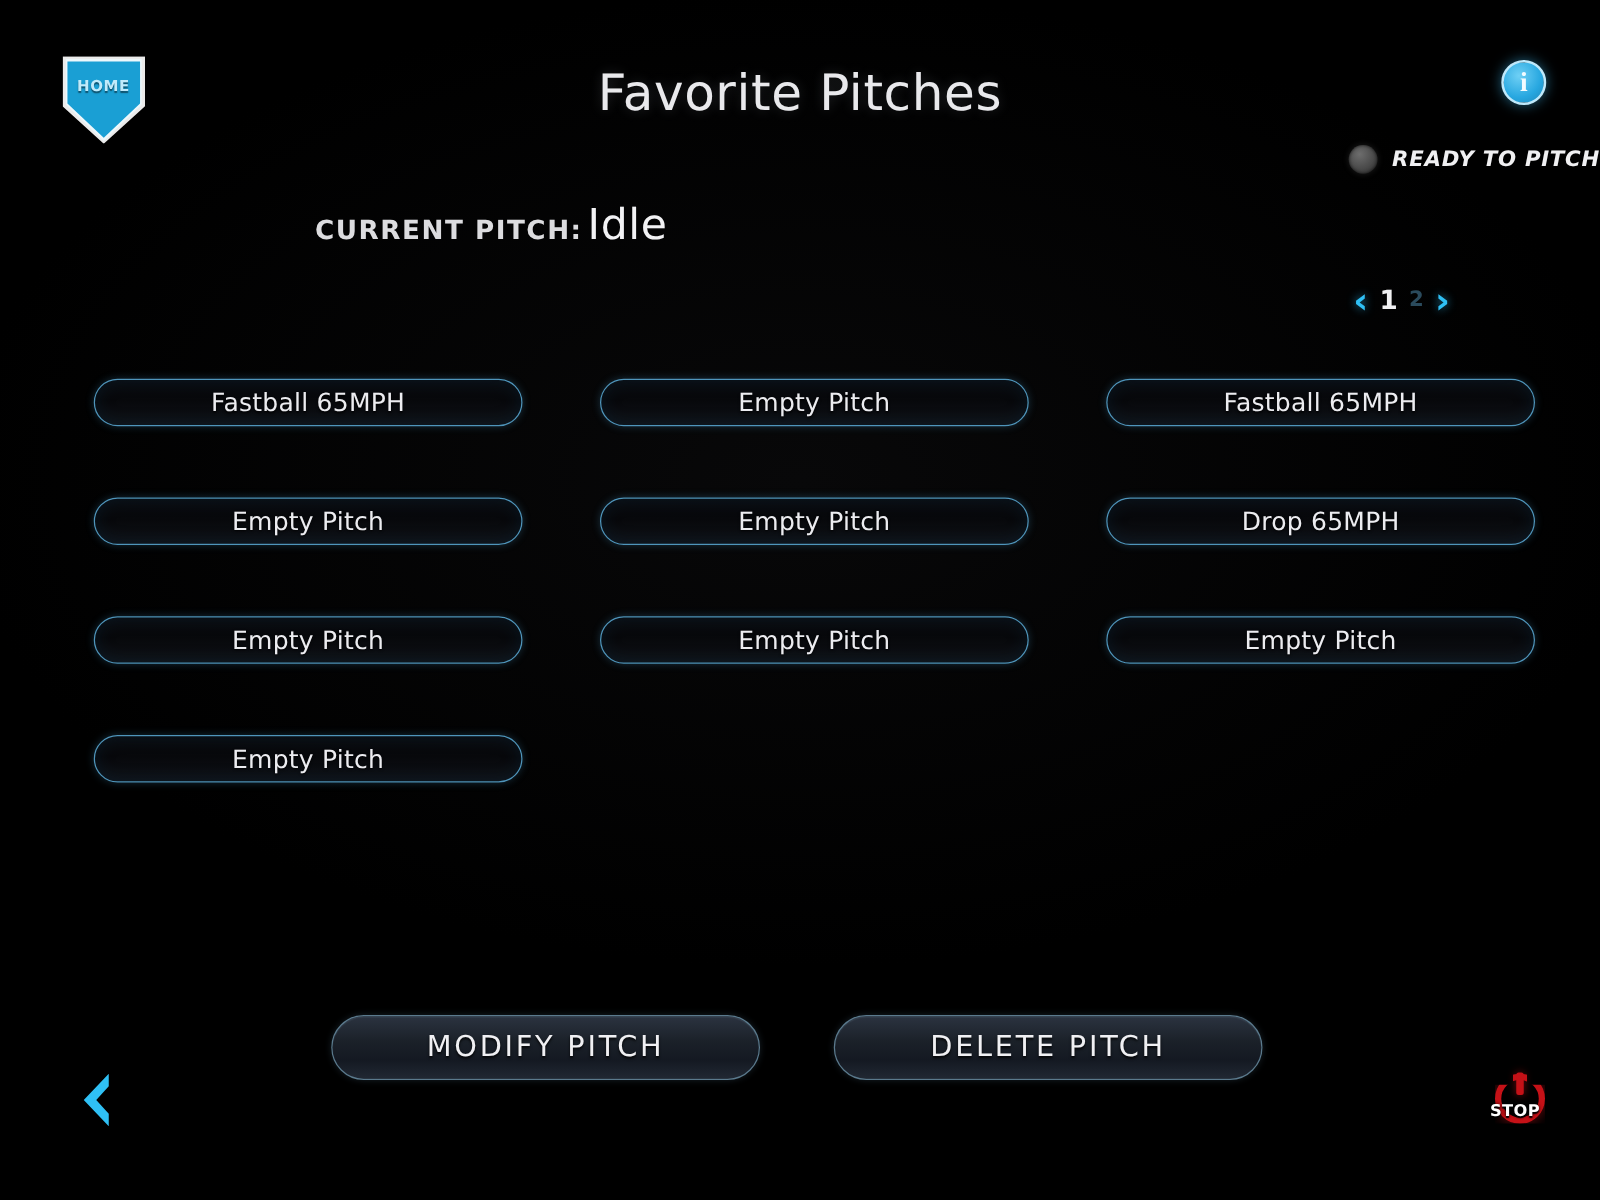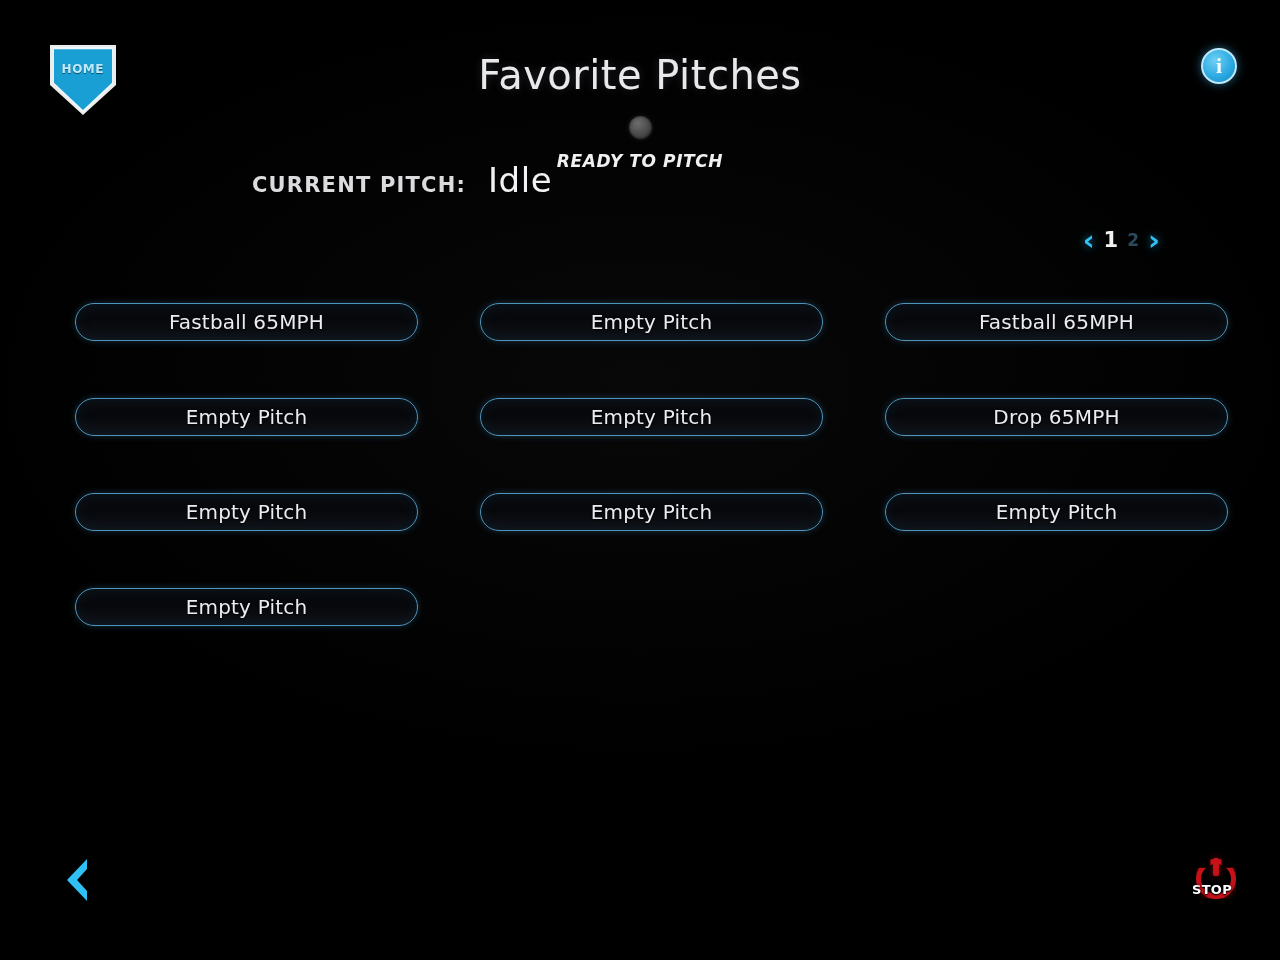--- a/index.html
+++ b/index.html
@@ -106,21 +106,20 @@
   }
   .status-row {
     position: absolute;
     top: 116px;
     left: 0;
     right: 0;
     display: flex;
     align-items: center;
     justify-content: flex-end;
     gap: 12px;
-    flex-direction: column;
   }
   .status-led {
     width: 23px;
     height: 23px;
     border-radius: 50%;
     background: radial-gradient(circle at 38% 32%, #6d6d6d 0%, #4a4a4a 55%, #2c2c2c 100%);
     box-shadow: inset 0 0 3px rgba(0,0,0,0.8), 0 0 5px rgba(120,120,120,0.25);
   }
   .status-text {
     font-size: 17px;
@@ -130,21 +129,21 @@
     color: #f0f0f2;
   }
 
   
   .current-pitch {
     position: absolute;
     top: 160px;
     left: 252px;
     display: flex;
     align-items: baseline;
-    gap: 22px;
+    gap: 4px;
   }
   .cp-label {
     font-size: 21px;
     font-weight: bold;
     letter-spacing: 1.2px;
     color: #dcdcdf;
   }
   .cp-value {
     font-size: 34px;
     font-weight: 400;
@@ -334,20 +333,24 @@
     <div class="pitch-btn">Fastball 65MPH</div>
     <div class="pitch-btn">Empty Pitch</div>
     <div class="pitch-btn">Empty Pitch</div>
     <div class="pitch-btn">Drop 65MPH</div>
     <div class="pitch-btn">Empty Pitch</div>
     <div class="pitch-btn">Empty Pitch</div>
     <div class="pitch-btn">Empty Pitch</div>
     <div class="pitch-btn">Empty Pitch</div>
   </div>
 
+  <div class="actions">
+    <div class="action-btn">MODIFY PITCH</div>
+    <div class="action-btn">DELETE PITCH</div>
+  </div>
 
   <div class="back-btn">
     <svg width="40" height="50" viewBox="0 0 40 50">
       <path d="M32 4 L12 25 L32 46 L32 36 L22 25 L32 14 Z" fill="#2fc0f5"></path>
     </svg>
   </div>
 
   <div class="stop-btn">
     <div class="stop-ring"></div>
     <div class="stop-bar"></div>

